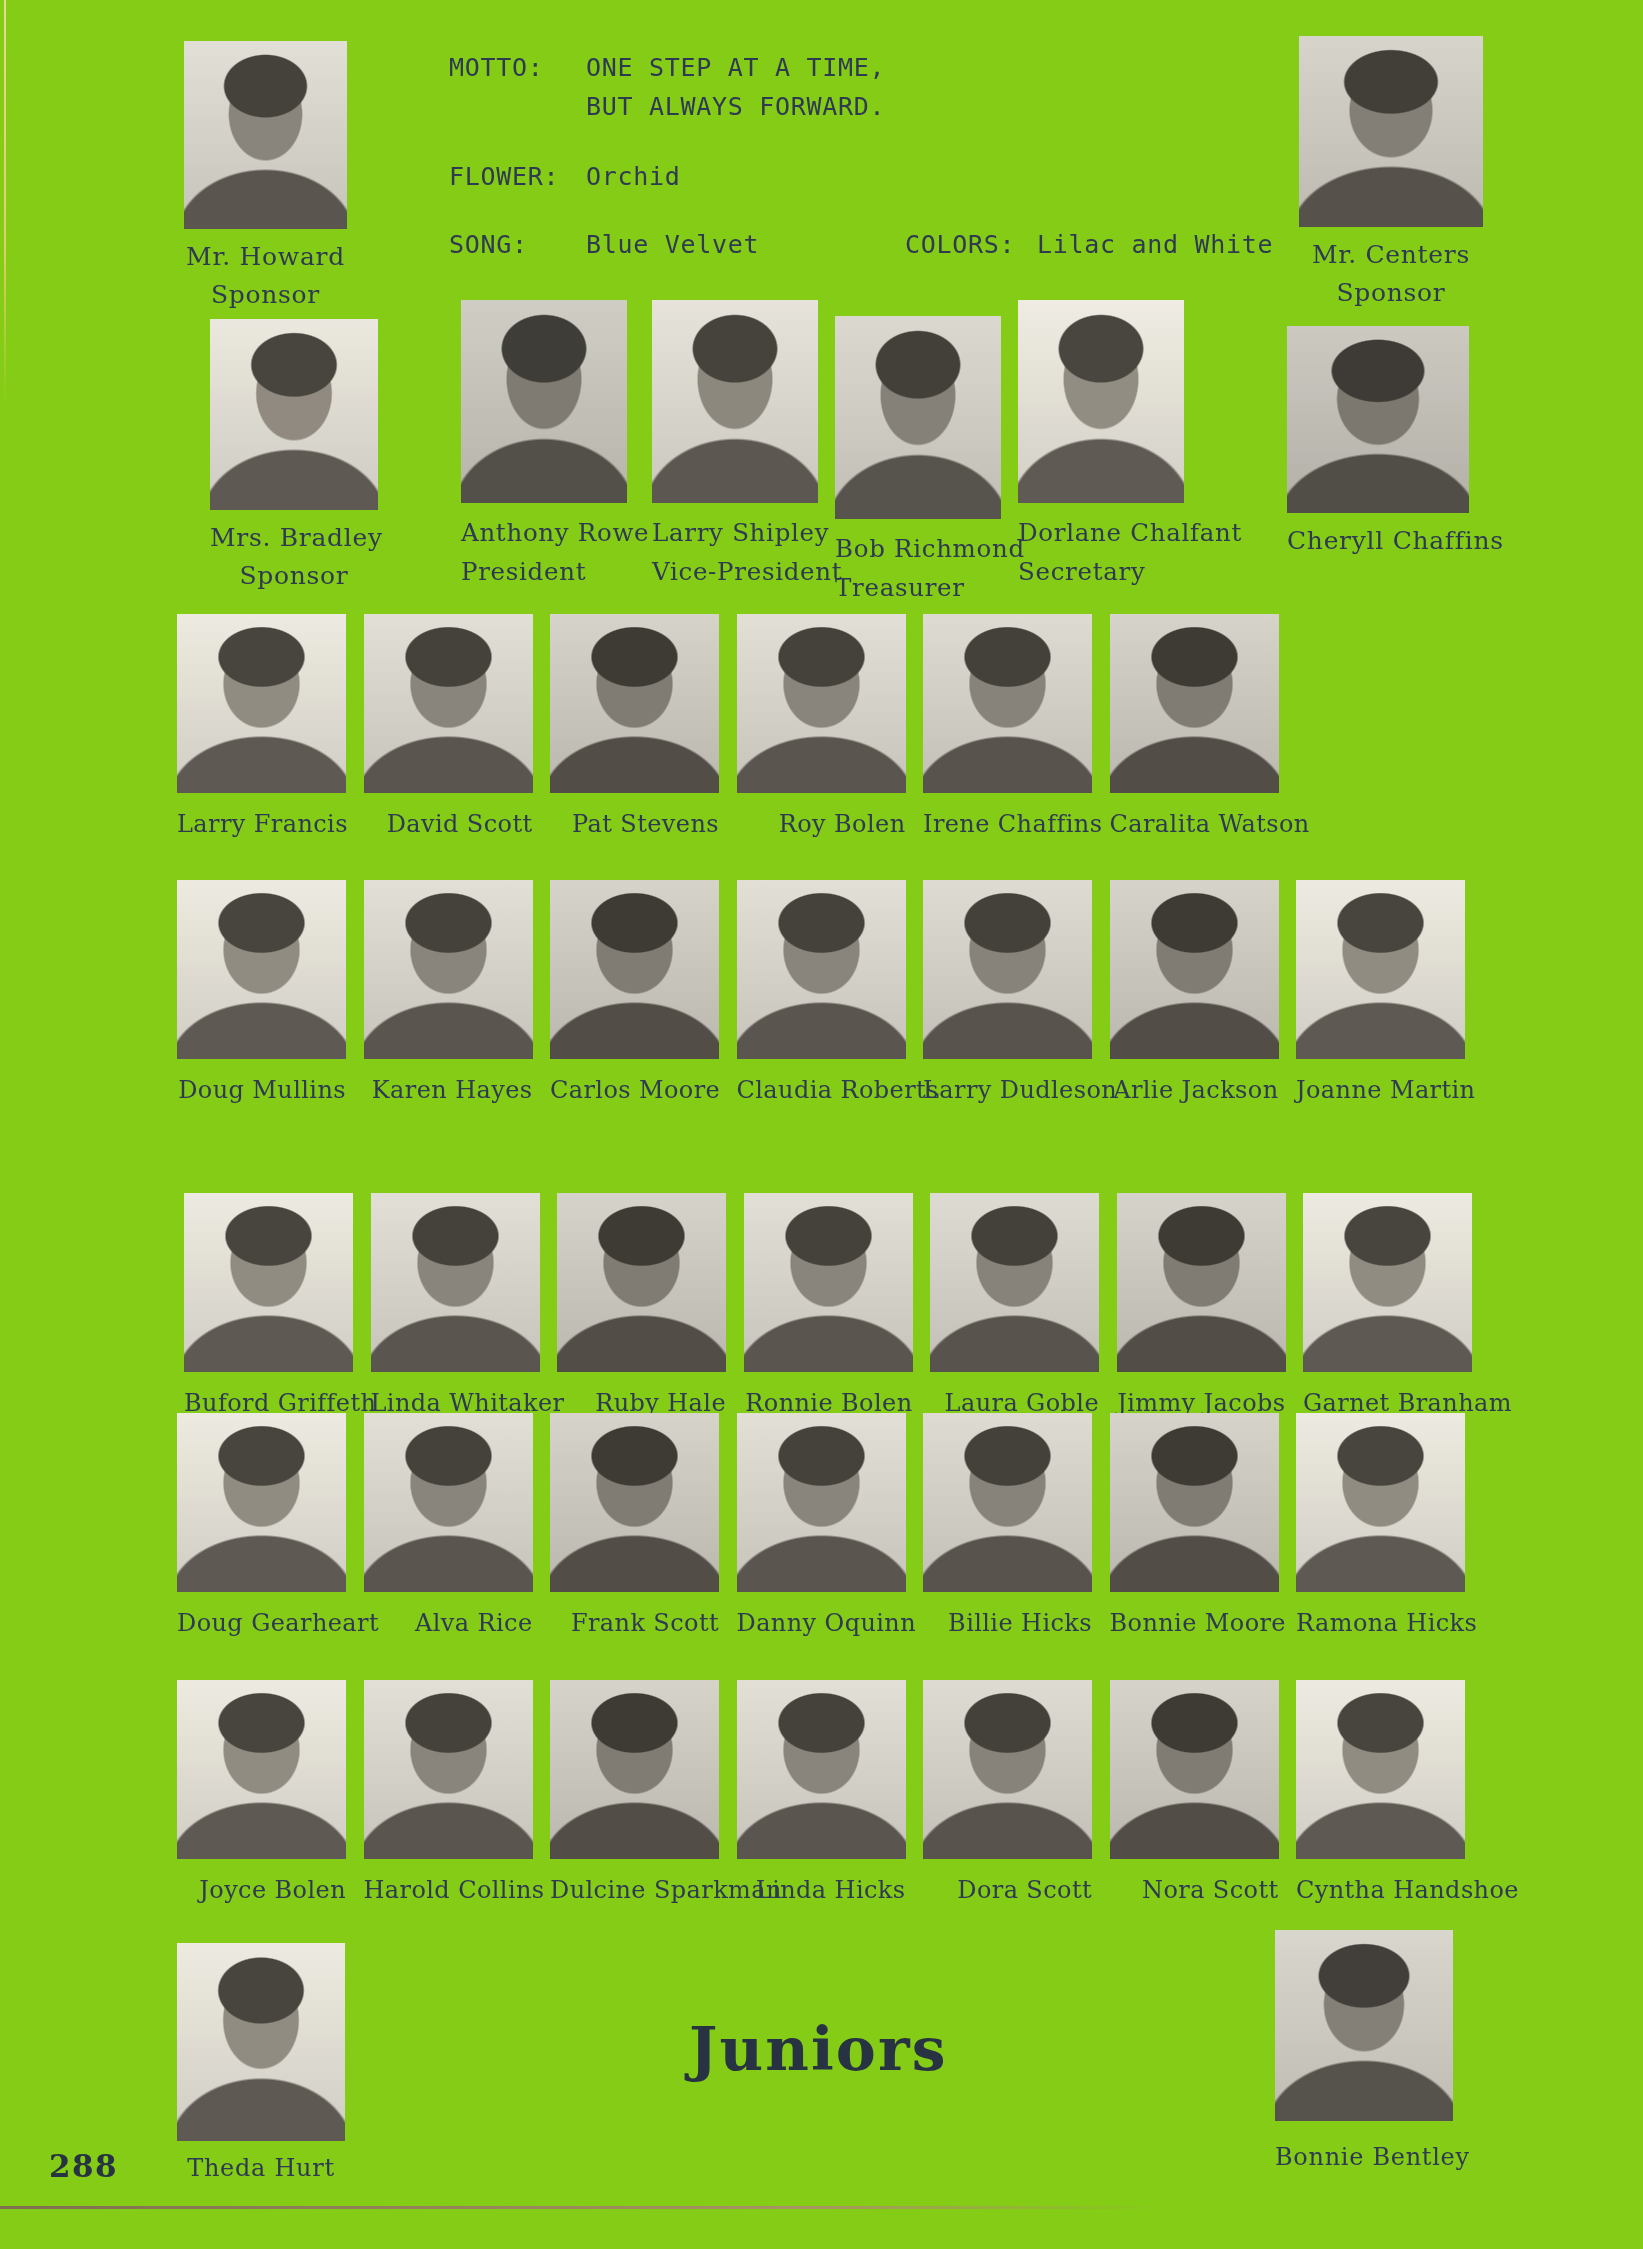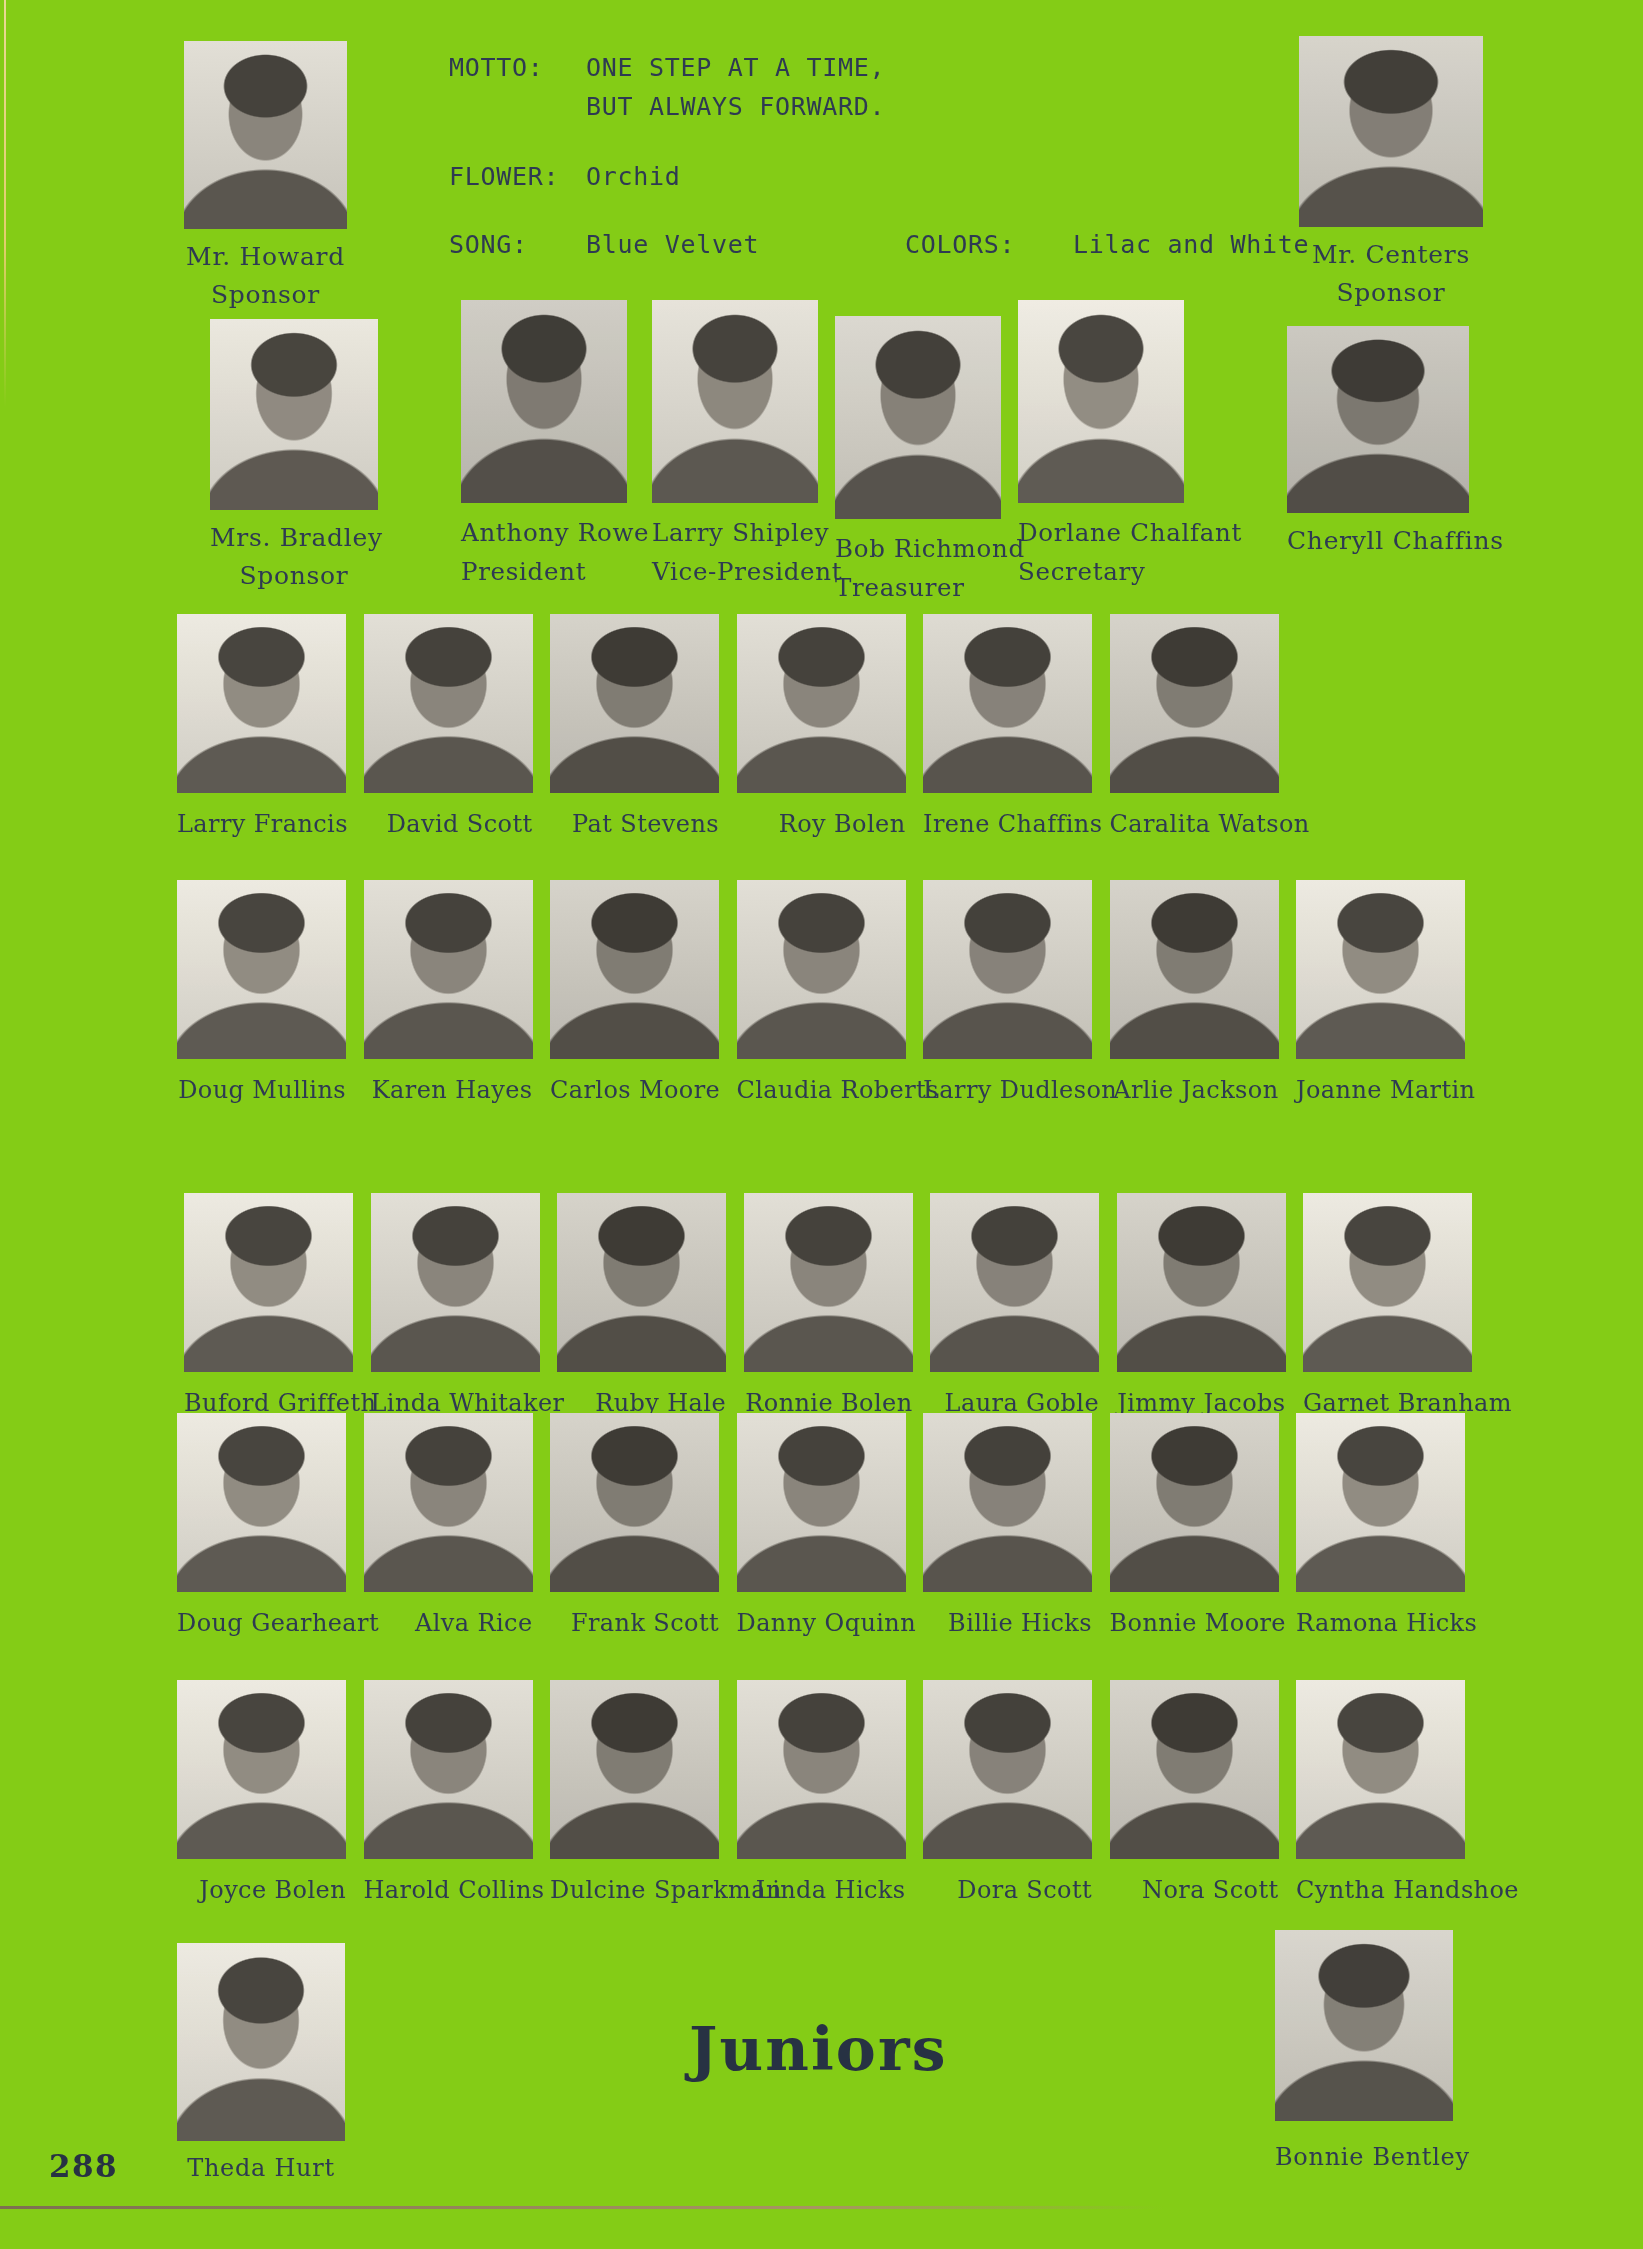--- a/index.html
+++ b/index.html
@@ -84,21 +84,21 @@
     </span>
   </div>
   <div class="tline" style="left:449px;top:158px;">
     <span class="tlabel" style="width:137px;">FLOWER:</span>
     <span class="tvalue">Orchid</span>
   </div>
   <div class="tline" style="left:449px;top:226px;">
     <span class="tlabel" style="width:137px;">SONG:</span>
     <span class="tvalue">Blue Velvet</span>
   </div>
-  <div class="tline" style="left:905px;top:226px;gap:36px;">
+  <div class="tline" style="left:905px;top:226px;">
     <span class="tlabel" style="width:132px;">COLORS:</span>
     <span class="tvalue">Lilac and White</span>
   </div>
 
   <div class="card" style="left:184px;top:41px;width:163px;">
     <div class="photo" style="width:163px;height:188px;"></div>
     <div class="cap-name">Mr. Howard</div>
     <div class="cap-role">Sponsor</div>
   </div>
 

